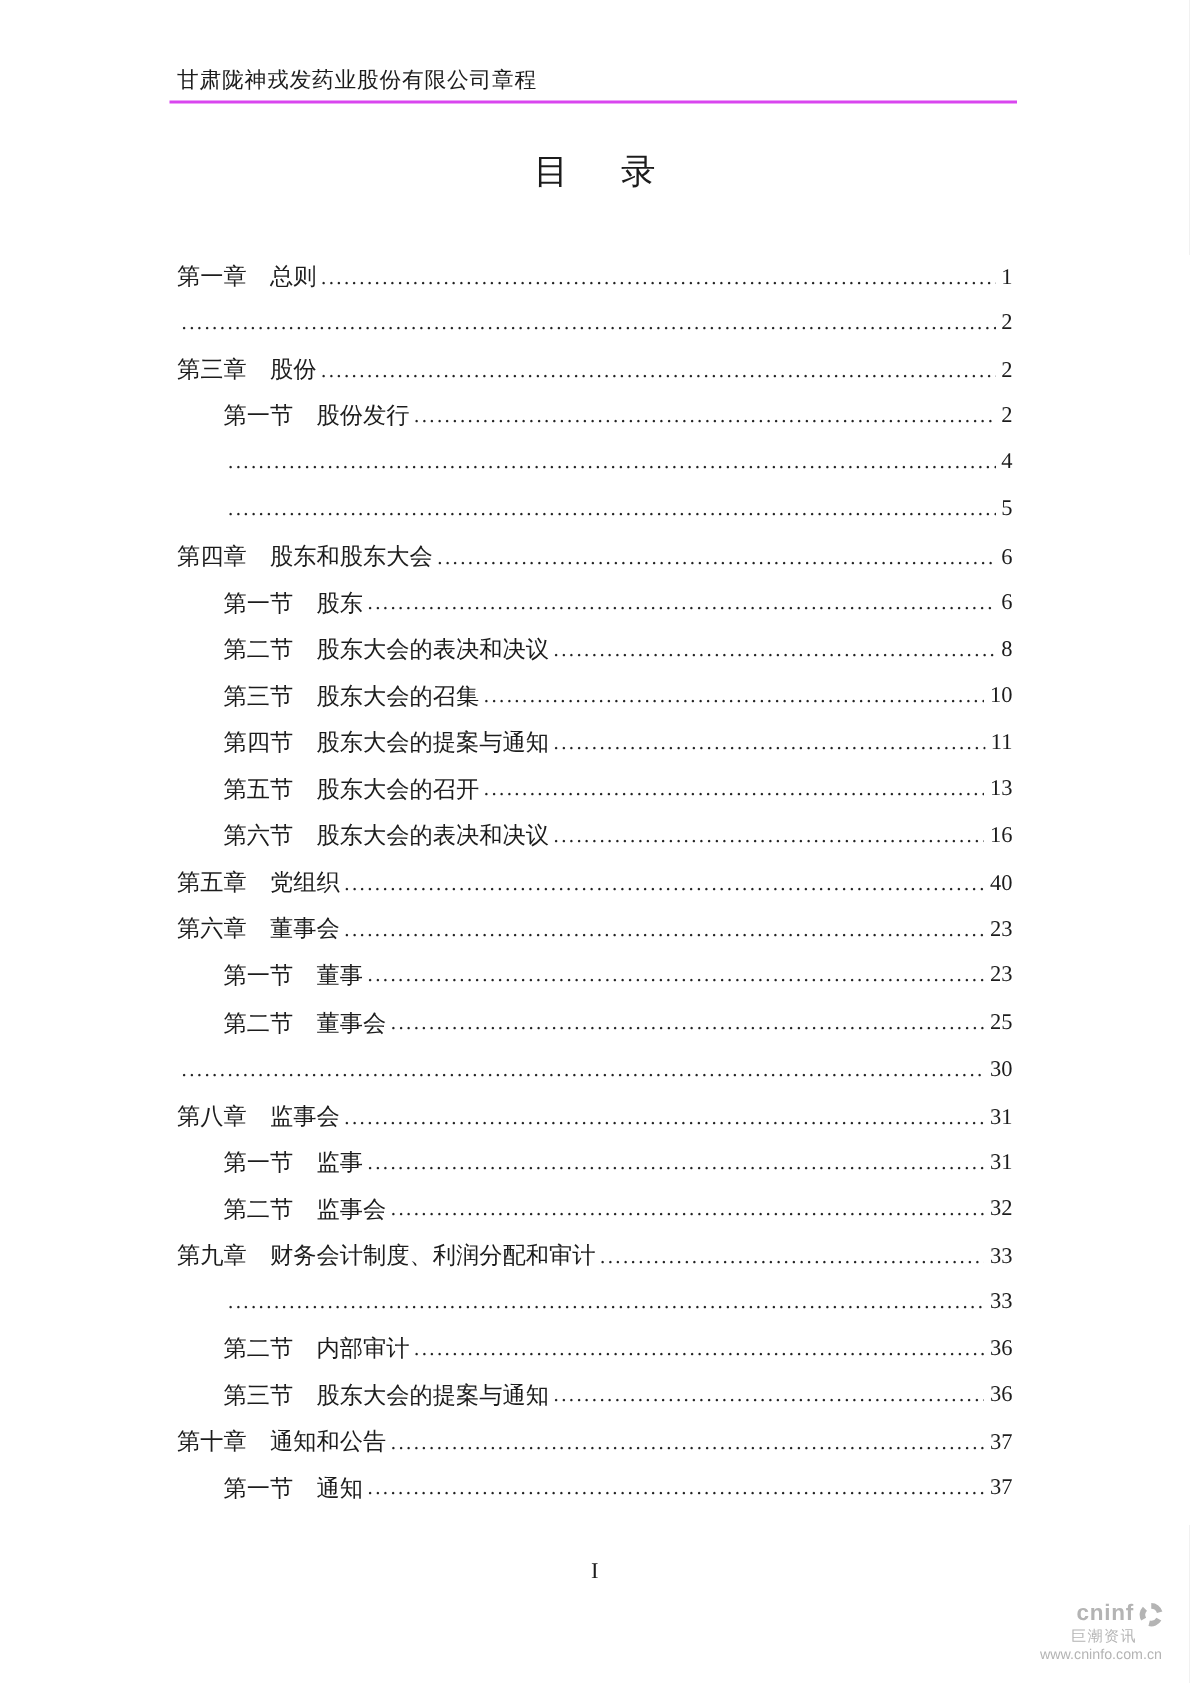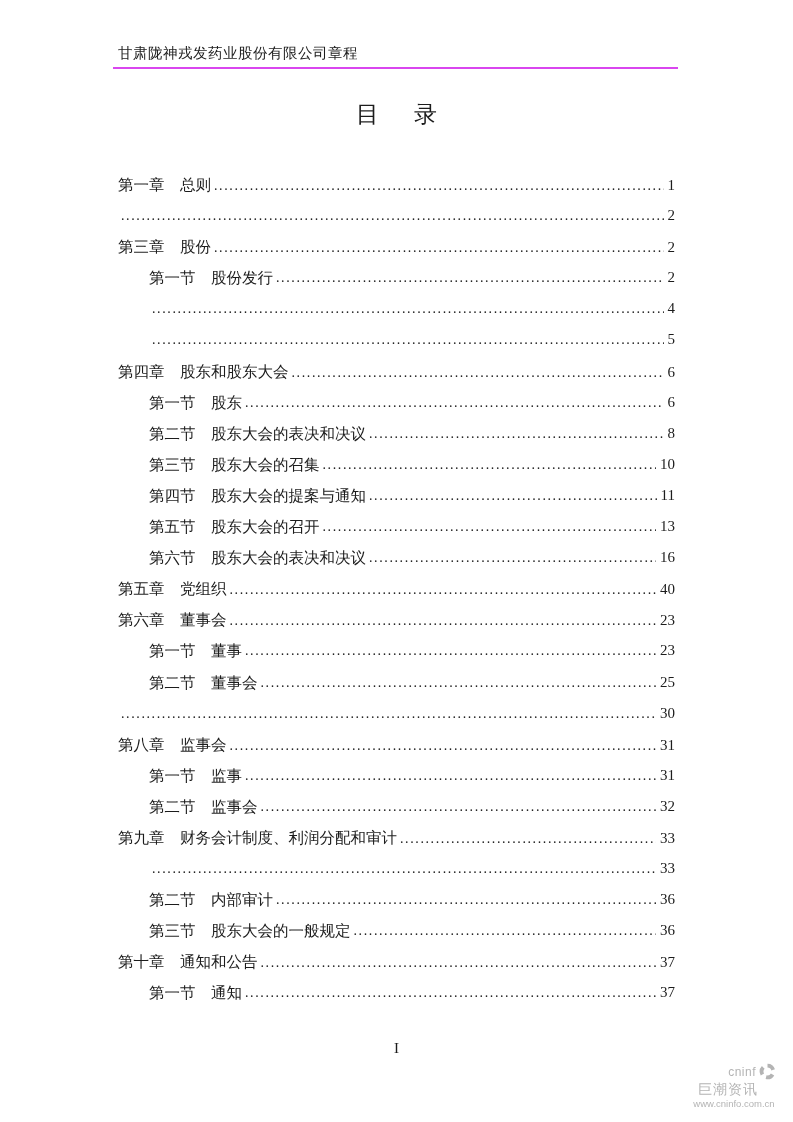--- a/index.html
+++ b/index.html
@@ -94,29 +94,29 @@
     font-family: "Liberation Sans", "DejaVu Sans", sans-serif;
     line-height: 1.05;
   }
   .wm-brand-row {
     display: flex;
     align-items: center;
     justify-content: flex-end;
     padding-right: 13px;
   }
   .wm-brand {
-    font-size: 12px;
-    font-weight: normal;
+    font-size: 15px;
+    font-weight: bold;
     letter-spacing: 0.5px;
   }
   .wm-icon { margin-left: 2px; display: block; }
   .wm-name {
     text-align: right;
     padding-right: 32px;
-    font-size: 14px;
+    font-size: 10px;
     letter-spacing: 1px;
     margin-top: 1px;
   }
   .wm-url {
     text-align: center;
     padding-right: 2px;
     font-size: 9.5px;
     margin-top: 2px;
     white-space: nowrap;
   }
@@ -266,21 +266,21 @@
       <span class="toc-page">33</span>
     </div>
 
     <div class="toc-row level-2">
       <span class="toc-label">第二节　内部审计</span>
       <span class="toc-dots">................................................................................................................................................................................................................................................</span>
       <span class="toc-page">36</span>
     </div>
 
     <div class="toc-row level-2">
-      <span class="toc-label">第三节　股东大会的一般规定</span>
+      <span class="toc-label">第三节　股东大会的提案与通知</span>
       <span class="toc-dots">................................................................................................................................................................................................................................................</span>
       <span class="toc-page">36</span>
     </div>
 
     <div class="toc-row level-1">
       <span class="toc-label">第十章　通知和公告</span>
       <span class="toc-dots">................................................................................................................................................................................................................................................</span>
       <span class="toc-page">37</span>
     </div>
 

